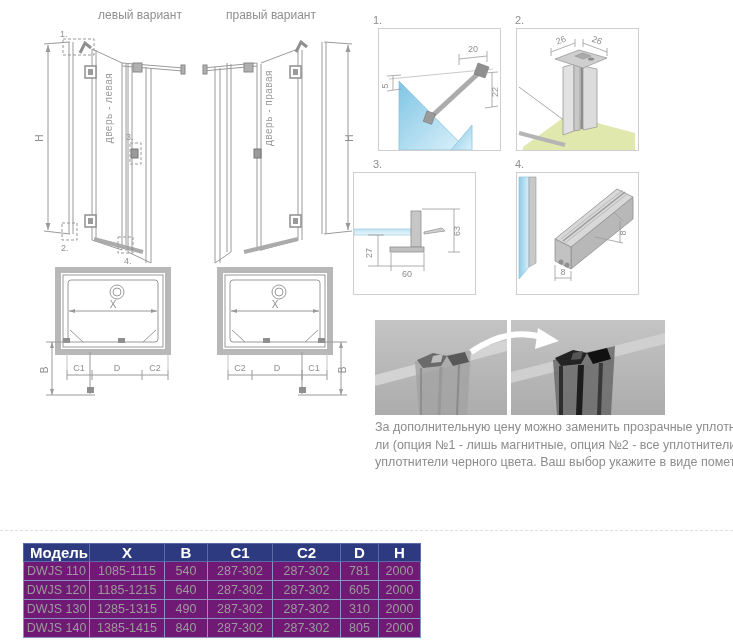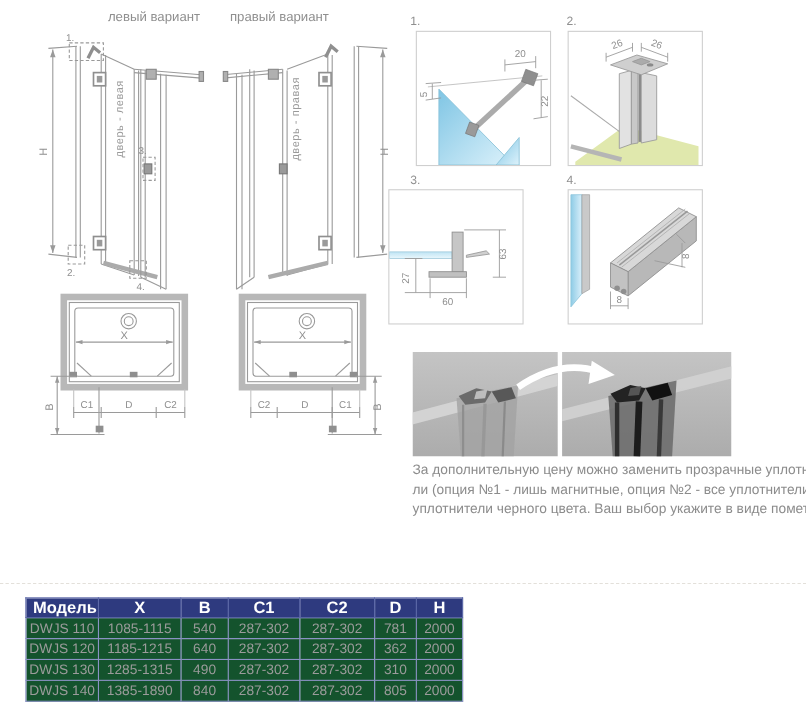--- a/index.html
+++ b/index.html
@@ -15,29 +15,29 @@
   svg text{font-family:"Liberation Sans",sans-serif;}
   .dim{font-size:9px;fill:#8f8f8f;}
   .dimB{font-size:10px;fill:#8f8f8f;}
   .dlab{font-size:10px;fill:#9a9a9a;letter-spacing:0.5px;}
   .spec-table{position:absolute;left:23px;top:543px;width:397px;border-collapse:collapse;
               table-layout:fixed;border:1px solid #39468f;}
   .spec-table th{background:#2e3a7f;color:#fff;font-size:15px;font-weight:bold;height:16px;
                  border:1px solid #5d69a8;padding:0;text-align:center;}
   .spec-table th.first{text-align:left;padding-left:6px;}
   .spec-table td{color:#9b9b9b;font-size:12.5px;text-align:center;height:18px;
-                 border:1px solid #8a92c4;padding:0;background:#14532d;}
+                 border:1px solid #8a92c4;padding:0;background:#701a75;}
 </style>
 </head>
 <body>
 
 <div class="canvas">
 
   <div class="vtitle" style="left:84px;">левый вариант</div>
-  <div class="vtitle" style="left:198px;">правый вариант</div>
+  <div class="vtitle" style="left:215px;">правый вариант</div>
 
   <svg class="abs" style="left:18px;top:22px;" width="175" height="248" viewBox="0 0 175 248">
     <g stroke="#9a9a9a" stroke-width="1" fill="none">
 
       <line x1="30" y1="23" x2="30" y2="208"></line>
       <line x1="26" y1="22" x2="52" y2="20"></line>
       <line x1="26" y1="209" x2="52" y2="212"></line>
       <polygon points="27.5,30 32.5,30 30,23" fill="#9a9a9a" stroke="none"></polygon>
       <polygon points="27.5,201 32.5,201 30,208" fill="#9a9a9a" stroke="none"></polygon>
 
@@ -401,35 +401,35 @@
         <td>287-302</td>
         <td>781</td>
         <td>2000</td>
       </tr>
       <tr>
         <td>DWJS 120</td>
         <td>1185-1215</td>
         <td>640</td>
         <td>287-302</td>
         <td>287-302</td>
-        <td>362</td>
+        <td>605</td>
         <td>2000</td>
       </tr>
       <tr>
         <td>DWJS 130</td>
         <td>1285-1315</td>
         <td>490</td>
         <td>287-302</td>
         <td>287-302</td>
         <td>310</td>
         <td>2000</td>
       </tr>
       <tr>
         <td>DWJS 140</td>
-        <td>1385-1890</td>
+        <td>1385-1415</td>
         <td>840</td>
         <td>287-302</td>
         <td>287-302</td>
         <td>805</td>
         <td>2000</td>
       </tr>
     </tbody>
   </table>
 
 </div>

